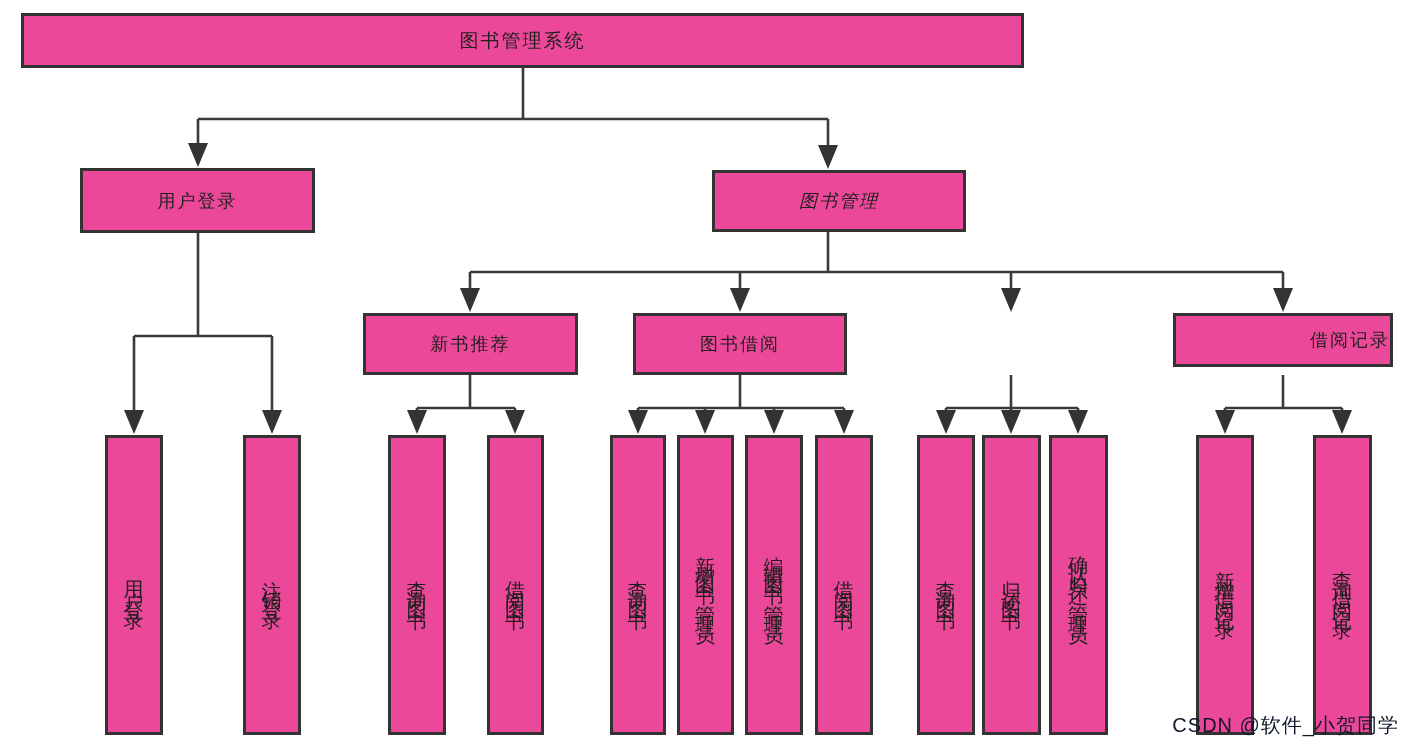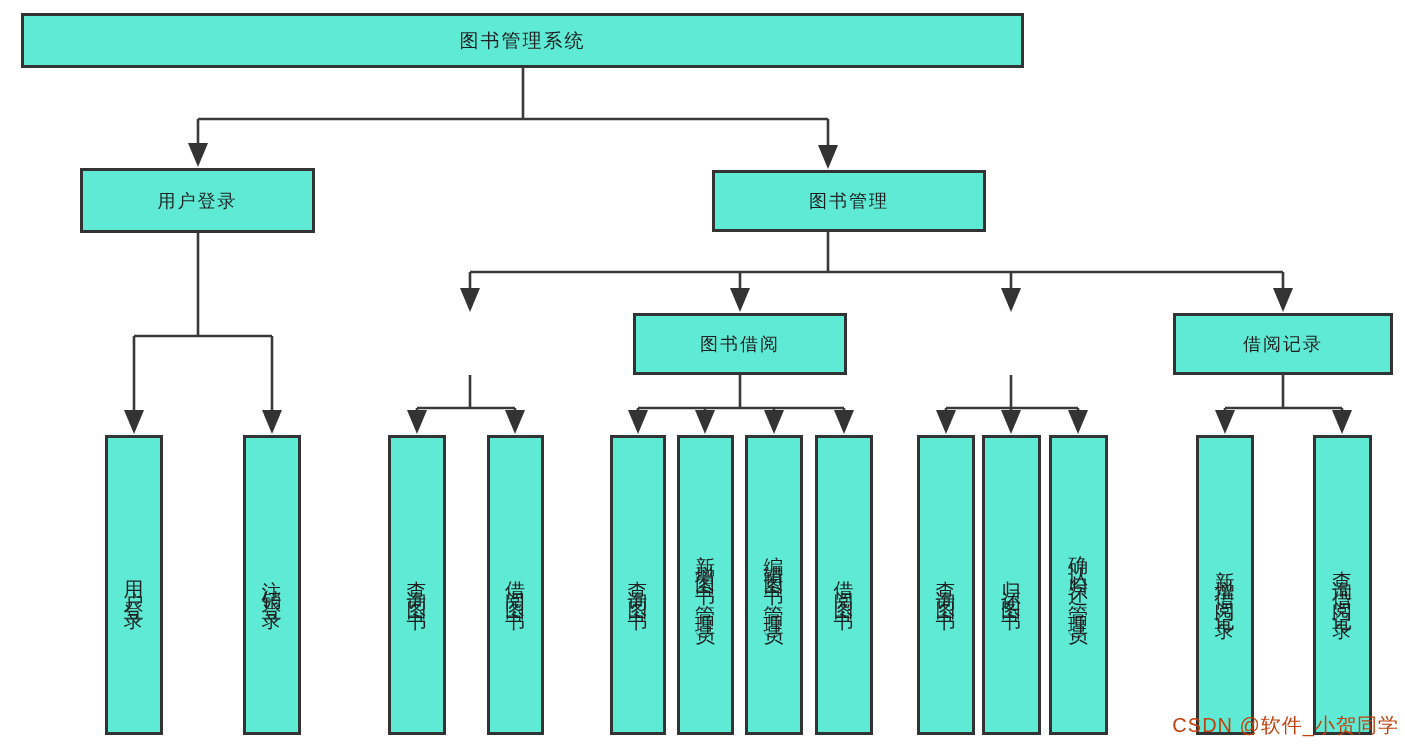--- a/index.html
+++ b/index.html
@@ -7,21 +7,21 @@
     position:relative;
     width:1405px;height:747px;
     background:#ffffff;
     font-family:"Liberation Sans","DejaVu Sans",sans-serif;
     overflow:hidden;
   }
   .connectors{position:absolute;left:0;top:0;z-index:1;}
   .node{
     position:absolute;
     box-sizing:border-box;
-    background:#5eead4;
+    background:#ec4899;
     border:3px solid #333333;
     display:flex;
     align-items:center;
     justify-content:center;
     z-index:2;
     color:#1f1f1f;
   }
   .hnode{font-size:18px;letter-spacing:2px;}
   .root{font-size:19px;}
   .vnode .vtext{
@@ -32,21 +32,21 @@
     line-height:1;
     color:#1f1f1f;
     white-space:nowrap;
   }
   .watermark{
     position:absolute;
     right:6px;
     top:712px;
     z-index:3;
     font-size:20px;
-    color:#c2410c;
+    color:#0f172a;
     letter-spacing:1px;
     white-space:nowrap;
   }
 </style>
 </head>
 <body>
 
 <div class="stage">
 
   <svg class="connectors" width="1405" height="747" viewBox="0 0 1405 747">
@@ -82,28 +82,31 @@
     </g>
   </svg>
 
   <div class="node hnode root" style="left:21px;top:13px;width:1003px;height:55px;">
     <span>图书管理系统</span>
   </div>
 
   <div class="node hnode" style="left:80px;top:168px;width:235px;height:65px;">
     <span>用户登录</span>
   </div>
-  <div class="node hnode" style="left:712px;top:170px;width:274px;height:62px;">
+  <div class="node hnode" style="left:712px;top:170px;width:254px;height:62px;font-style:italic;">
     <span>图书管理</span>
   </div>
 
+  <div class="node hnode" style="left:363px;top:313px;width:215px;height:62px;">
+    <span>新书推荐</span>
+  </div>
   <div class="node hnode" style="left:633px;top:313px;width:214px;height:62px;font-family:Liberation Mono, monospace;">
     <span>图书借阅</span>
   </div>
-  <div class="node hnode" style="left:1173px;top:313px;width:220px;height:62px;">
+  <div class="node hnode" style="left:1173px;top:313px;width:220px;height:54px;justify-content:flex-end;">
     <span>借阅记录</span>
   </div>
 
   <div class="node vnode" style="left:105px;top:435px;width:58px;height:300px;">
     <span class="vtext">用户登录</span>
   </div>
   <div class="node vnode" style="left:243px;top:435px;width:58px;height:300px;">
     <span class="vtext">注销登录</span>
   </div>
 

